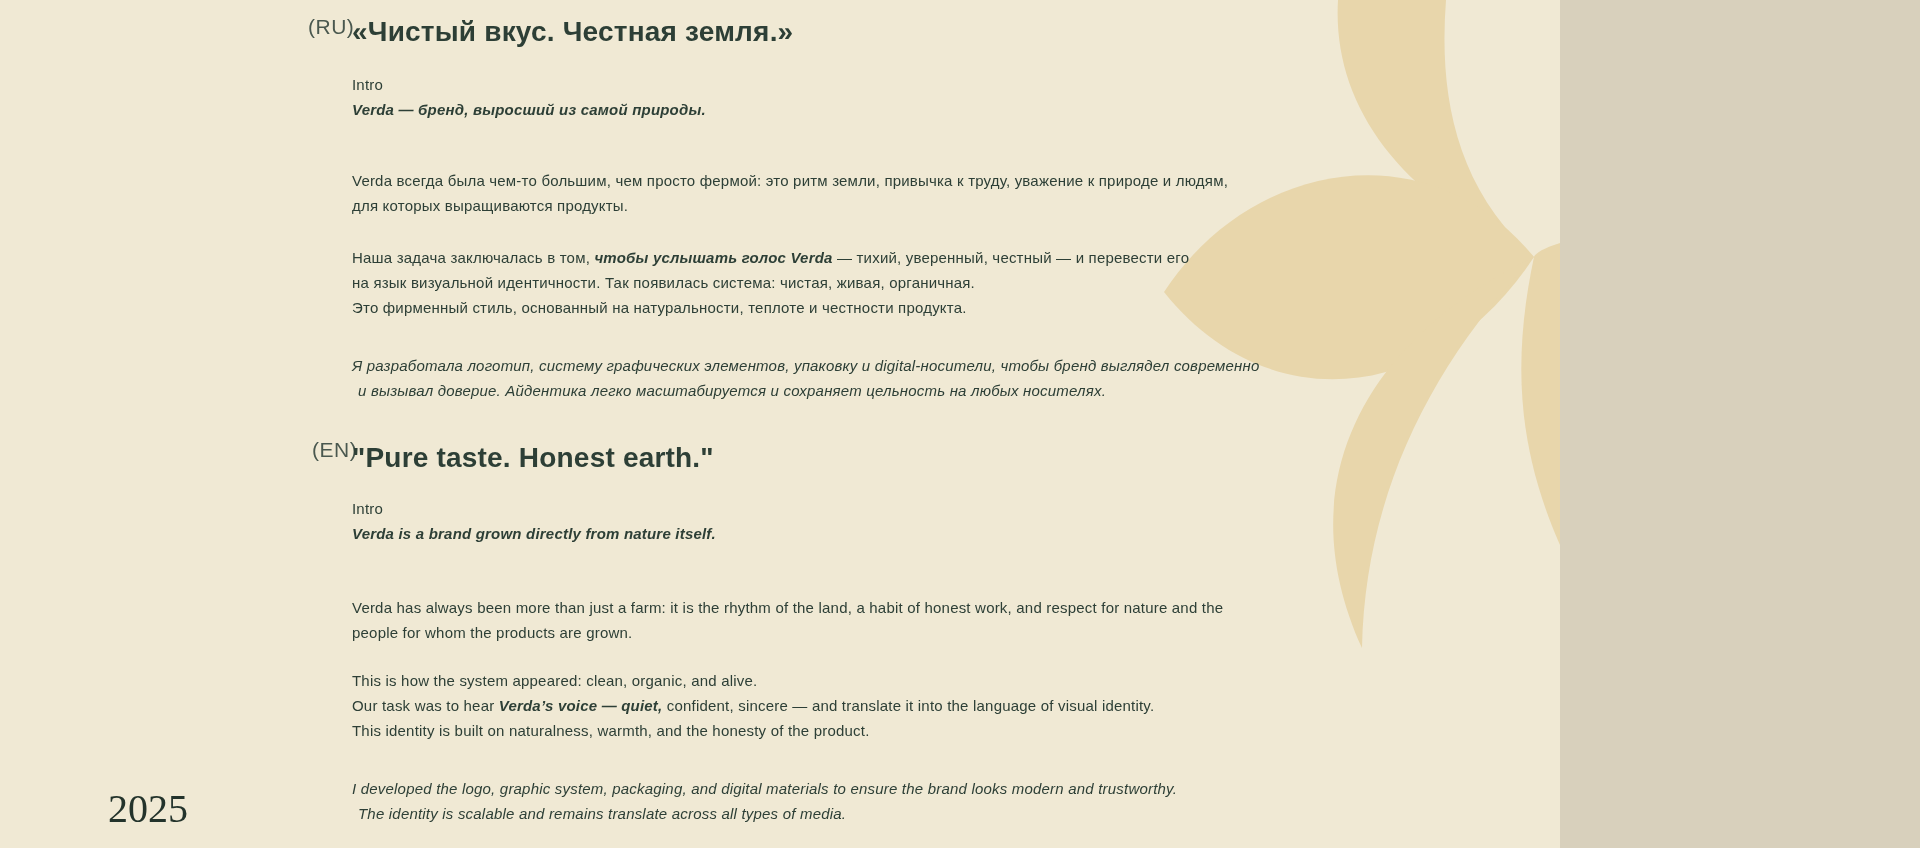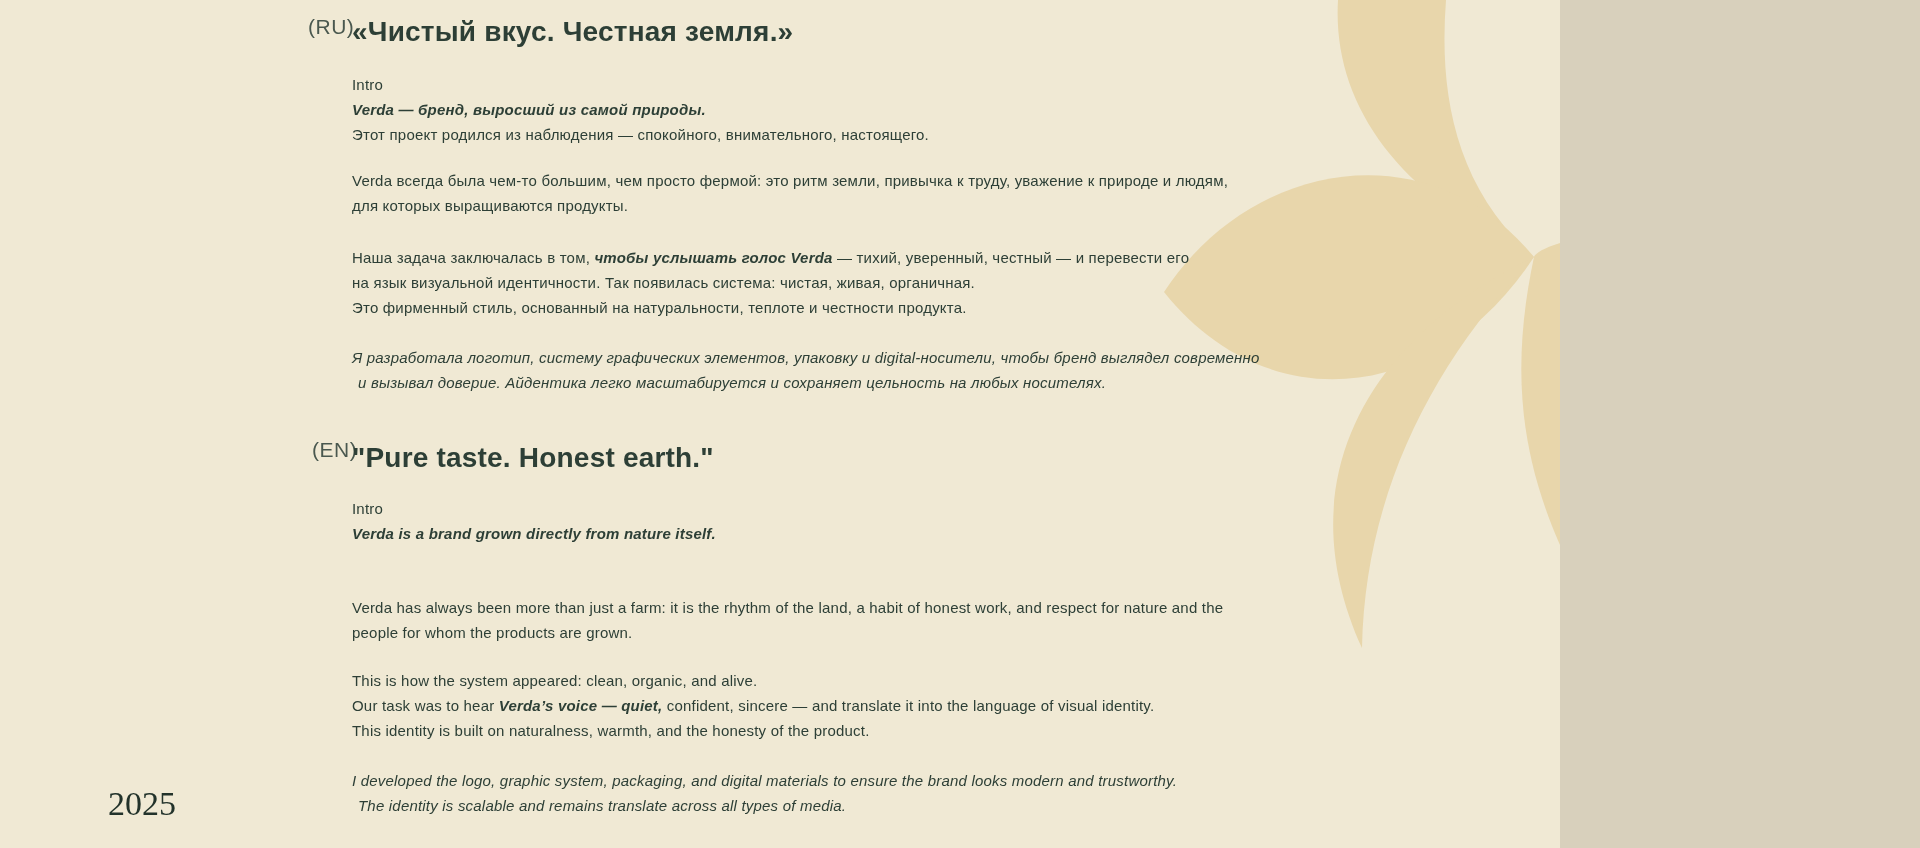--- a/index.html
+++ b/index.html
@@ -39,30 +39,30 @@
     letter-spacing:.2px;
   }
   .para{
     position:absolute;
     left:352px;
     font-size:15px;
     line-height:25px;
     letter-spacing:.2px;
     white-space:nowrap;
   }
-  .para.italic{font-style:italic;}
+  .para.italic{font-style:italic;margin-top:8px;}
   .line{height:25px;}
   .line.lead{font-weight:700;font-style:italic;}
   .line .em{font-weight:700;font-style:italic;}
   .line.indent{padding-left:6px;}
   .year{
     position:absolute;
     left:108px;top:785px;
     font-family:"Liberation Serif",serif;
-    font-size:34px;
+    font-size:40px;
     font-weight:400;
     color:#23332b;
   }
 </style>
 </head>
 <body>
 
 <div class="slide">
 
   <svg class="motif" viewBox="1360 0 560 848" xmlns="http://www.w3.org/2000/svg" aria-hidden="true">
@@ -72,21 +72,20 @@
     <path d="M1920 243 C1901 249 1895 254 1894 257 C1871 365 1879 452 1920 545 Z" fill="#e8d6ab"></path>
   </svg>
 
   <section>
     <div class="lang-label" style="left:308px;top:15px">(RU)</div>
     <h1 class="title" style="left:352px;top:16px">«Чистый вкус. Честная земля.»</h1>
 
     <div class="para" style="top:72px">
       <div class="line">Intro</div>
       <div class="line lead">Verda — бренд, выросший из самой природы.</div>
-      <div class="line">Этот проект родился из наблюдения — спокойного, внимательного, настоящего.</div>
     </div>
 
     <div class="para" style="top:168px">
       <div class="line">Verda всегда была чем-то большим, чем просто фермой: это ритм земли, привычка к труду, уважение к природе и людям,</div>
       <div class="line">для которых выращиваются продукты.</div>
     </div>
 
     <div class="para" style="top:245px">
       <div class="line"><span>Наша задача заключалась в том, </span><span class="em">чтобы услышать голос Verda</span><span> — тихий, уверенный, честный — и перевести его</span></div>
       <div class="line">на язык визуальной идентичности. Так появилась система: чистая, живая, органичная.</div>

